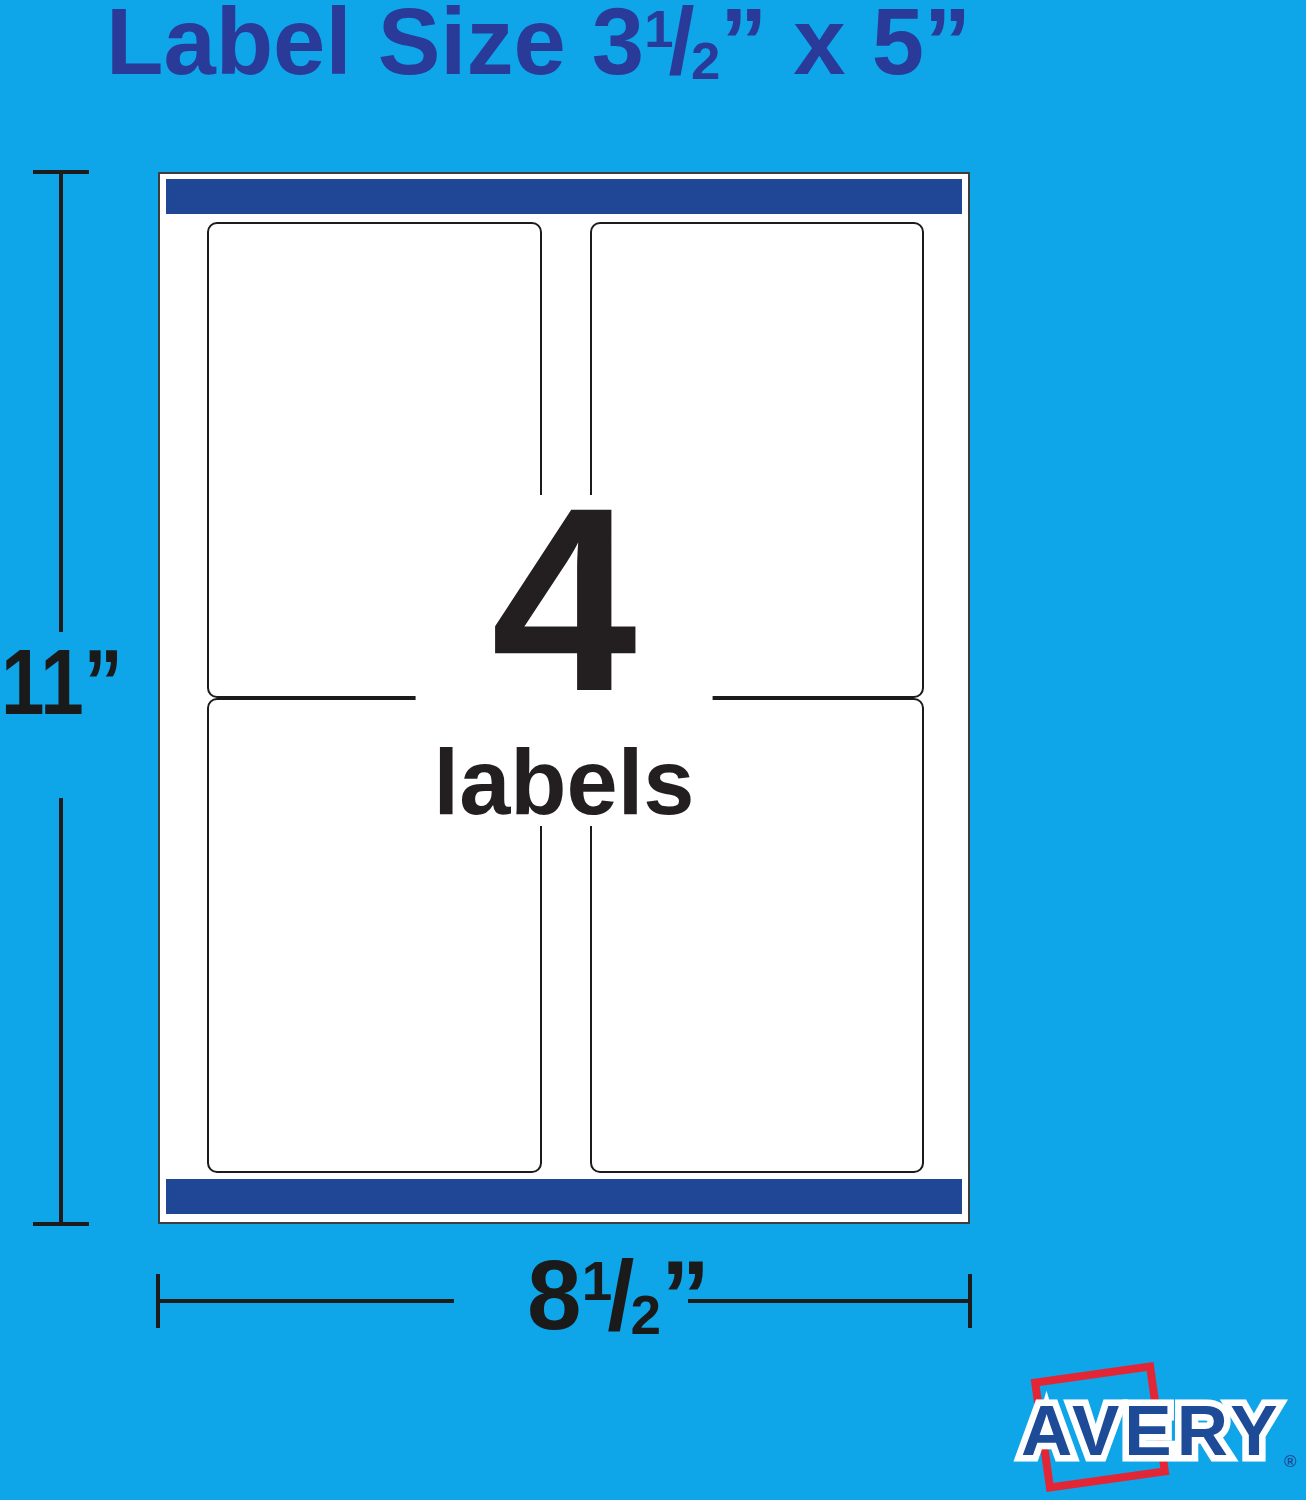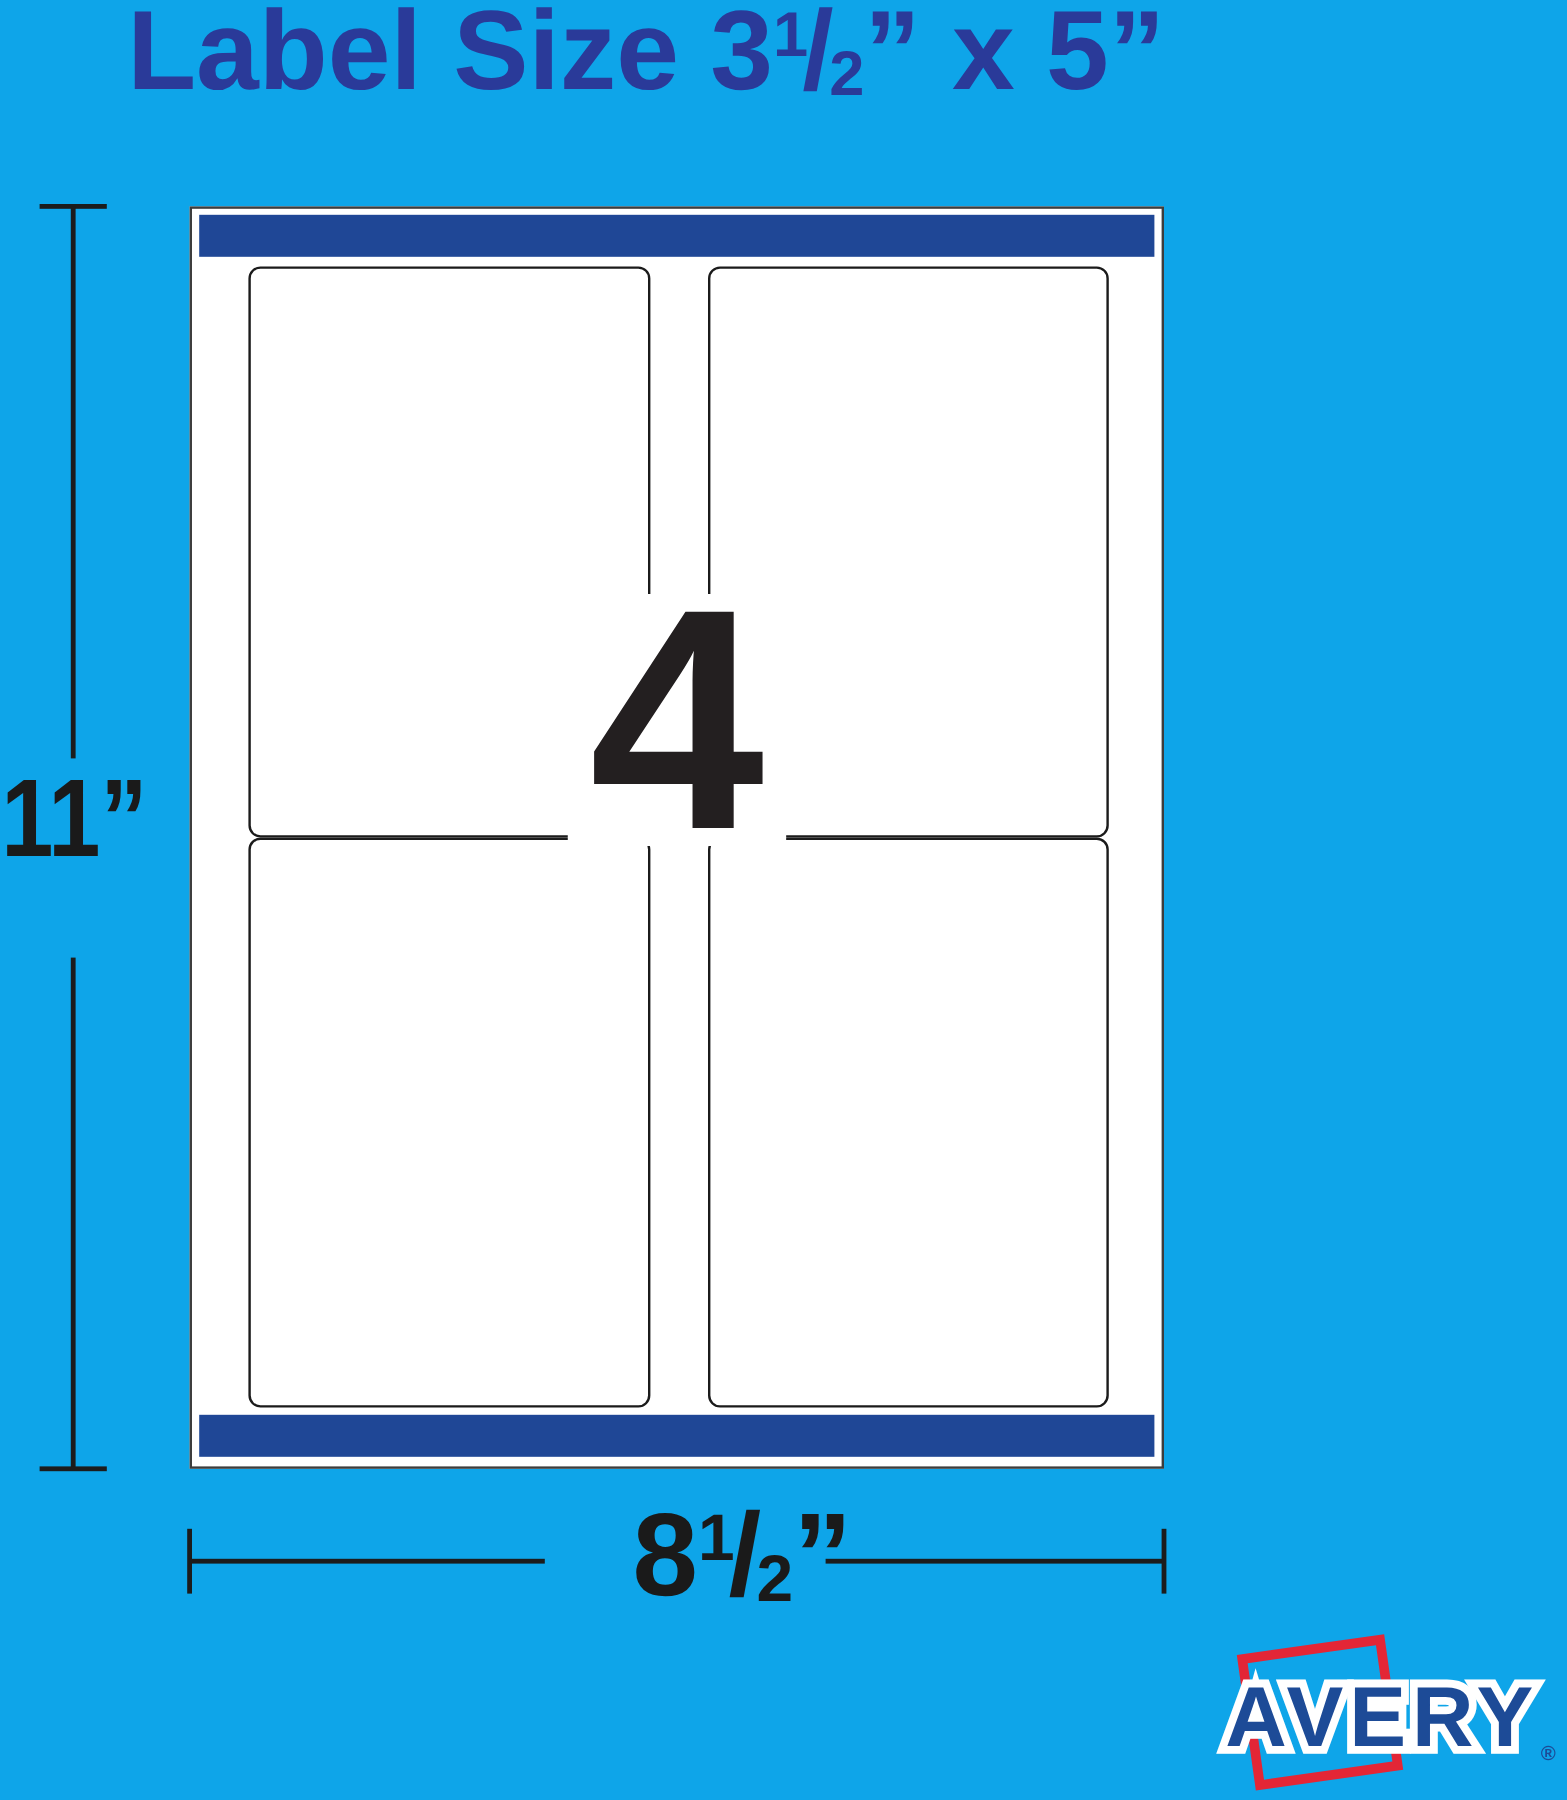--- a/index.html
+++ b/index.html
@@ -80,20 +80,21 @@
 
     <div class="labels-grid">
       <div class="label-cell"></div>
       <div class="label-cell"></div>
       <div class="label-cell"></div>
       <div class="label-cell"></div>
     </div>
 
     <div class="callout">
       <div class="count">4</div>
+      <div class="caption first">labels</div>
     </div>
   </div>
 
   <div>
     <div class="dim vcap t"></div>
     <div class="dim vseg s1"></div>
     <div class="vlabel">11”</div>
     <div class="dim vseg s2"></div>
     <div class="dim vcap b"></div>
   </div>

